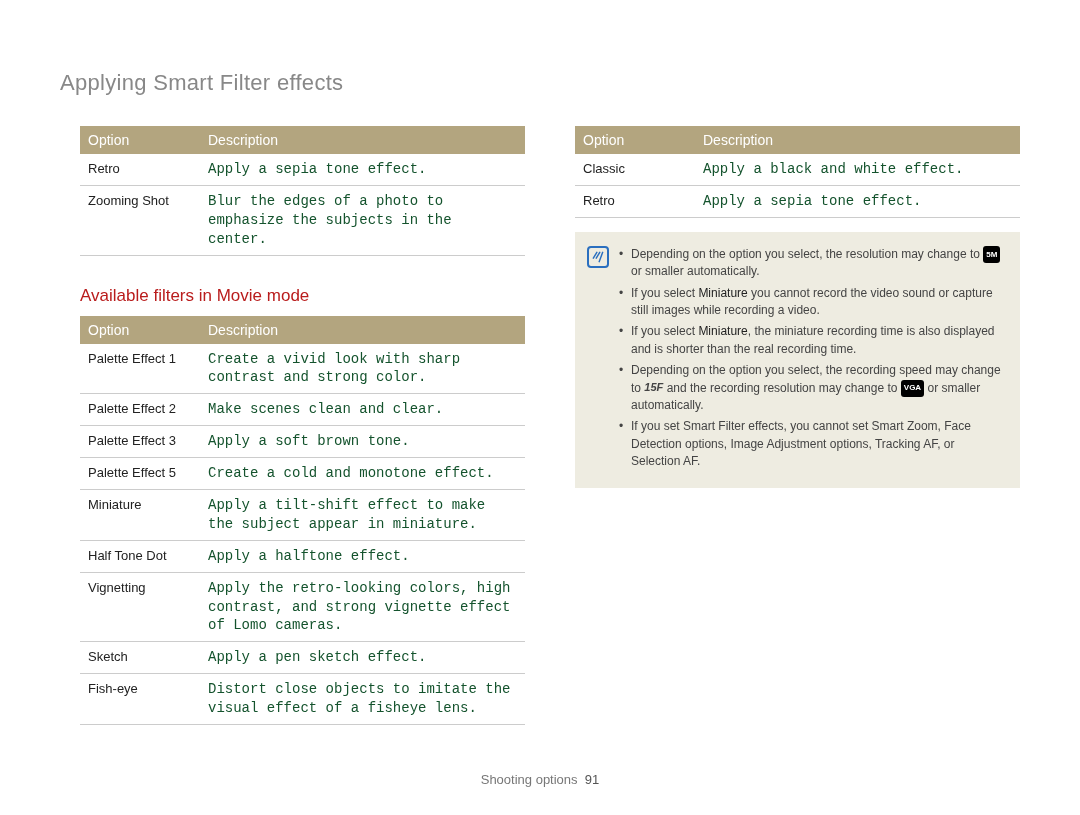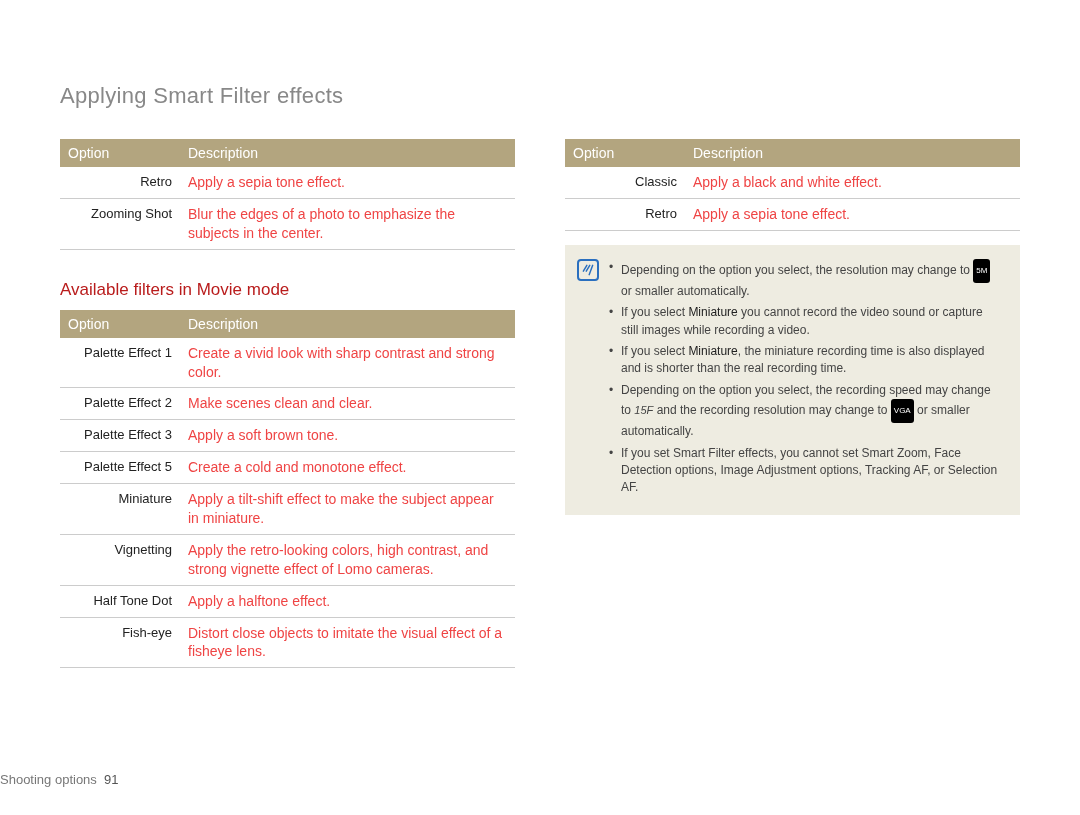--- a/index.html
+++ b/index.html
@@ -11,25 +11,25 @@
     color: #333;
     position: relative;
     padding: 70px 60px 40px 60px;
   }
   .page-title {
     font-size: 22px;
     font-weight: 300;
     color: #888;
     letter-spacing: 0.3px;
     margin-bottom: 30px;
-    margin-top: 13px;
   }
   .columns {
     display: flex;
     gap: 50px;
+    margin-left: 20px;
   }
   .col { flex: 1; }
   table {
     width: 100%;
     border-collapse: collapse;
     table-layout: fixed;
   }
   col.opt { width: 120px; }
   thead th {
     background: #b3a57f;
@@ -42,25 +42,25 @@
   tbody td {
     border-bottom: 1px solid #ccc;
     padding: 6px 8px;
     font-size: 14px;
     vertical-align: top;
     line-height: 1.35;
   }
   tbody td.opt {
     font-size: 13px;
     color: #222;
-    text-align: right;
   }
   tbody td.desc {
-    color: #ef4444;
+    color: #14532d;
     font-weight: 300;
+    font-family: Liberation Mono, monospace;
   }
   .bold { font-weight: 400; color: #222; }
   .subhead {
     font-size: 17px;
     font-weight: 400;
     color: #b91c1c;
     margin: 30px 0 10px 0;
   }
   .note-box {
     display: flex;
@@ -100,40 +100,40 @@
     top: 0;
   }
   .inline-badge {
     display: inline-flex;
     align-items: center;
     justify-content: center;
     vertical-align: middle;
     background: #000;
     color: #fff;
     font-size: 8px;
-    font-weight: 400;
+    font-weight: 700;
     border-radius: 3px;
     padding: 1px 3px;
     min-width: 16px;
-    height: 24px;
+    height: 17px;
     line-height: 1;
   }
   .inline-fps {
     display: inline-block;
-    font-weight: 400;
+    font-weight: 700;
     font-style: italic;
     font-size: 11px;
     vertical-align: middle;
   }
   .footer {
     position: absolute;
     bottom: 28px;
     left: 0;
     right: 0;
-    text-align: left;
+    text-align: center;
     font-size: 13px;
     color: #777;
     font-weight: 300;
   }
   .footer .pnum { color: #555; }
 </style>
 </head>
 <body>
 
 <h1 class="page-title">Applying Smart Filter effects</h1>
@@ -193,26 +193,30 @@
           </tr>
         <tr>
             <td class="opt">Palette Effect 5</td>
             <td class="desc">Create a cold and monotone effect.</td>
           </tr>
         <tr>
             <td class="opt">Miniature</td>
             <td class="desc">Apply a tilt-shift effect to make the subject appear in miniature.</td>
           </tr>
         <tr>
+            <td class="opt">Half Tone Dot</td>
+            <td class="desc">Apply a halftone effect.</td>
+          </tr>
+        <tr>
             <td class="opt">Vignetting</td>
             <td class="desc">Apply the retro-looking colors, high contrast, and strong vignette effect of Lomo cameras.</td>
           </tr>
         <tr>
-            <td class="opt">Half Tone Dot</td>
-            <td class="desc">Apply a halftone effect.</td>
+            <td class="opt">Sketch</td>
+            <td class="desc">Apply a pen sketch effect.</td>
           </tr>
         <tr>
             <td class="opt">Fish-eye</td>
             <td class="desc">Distort close objects to imitate the visual effect of a fisheye lens.</td>
           </tr>
       </tbody>
     </table>
   </div>
 
   <div class="col">

